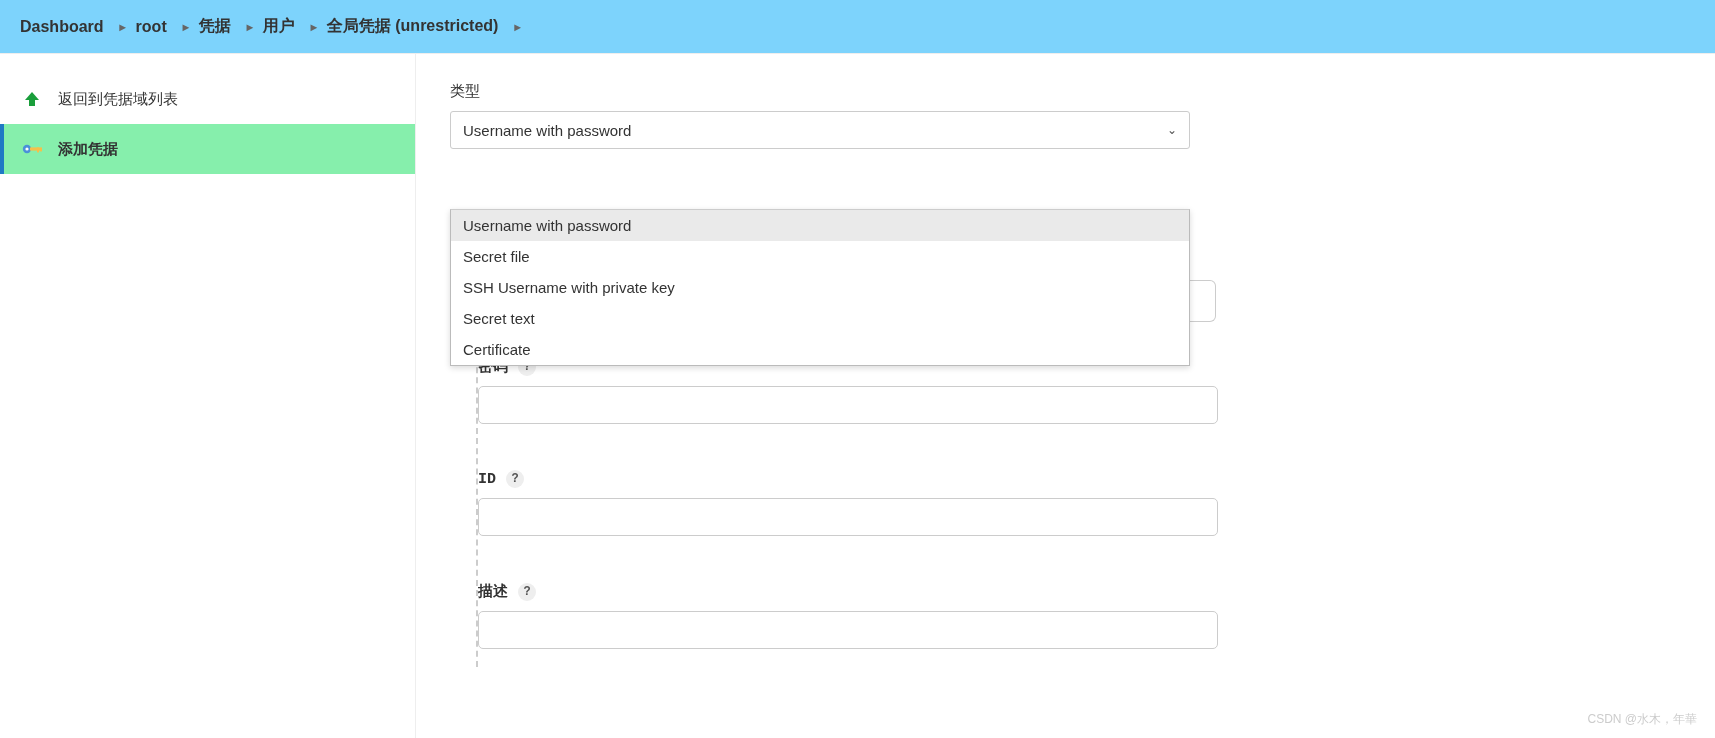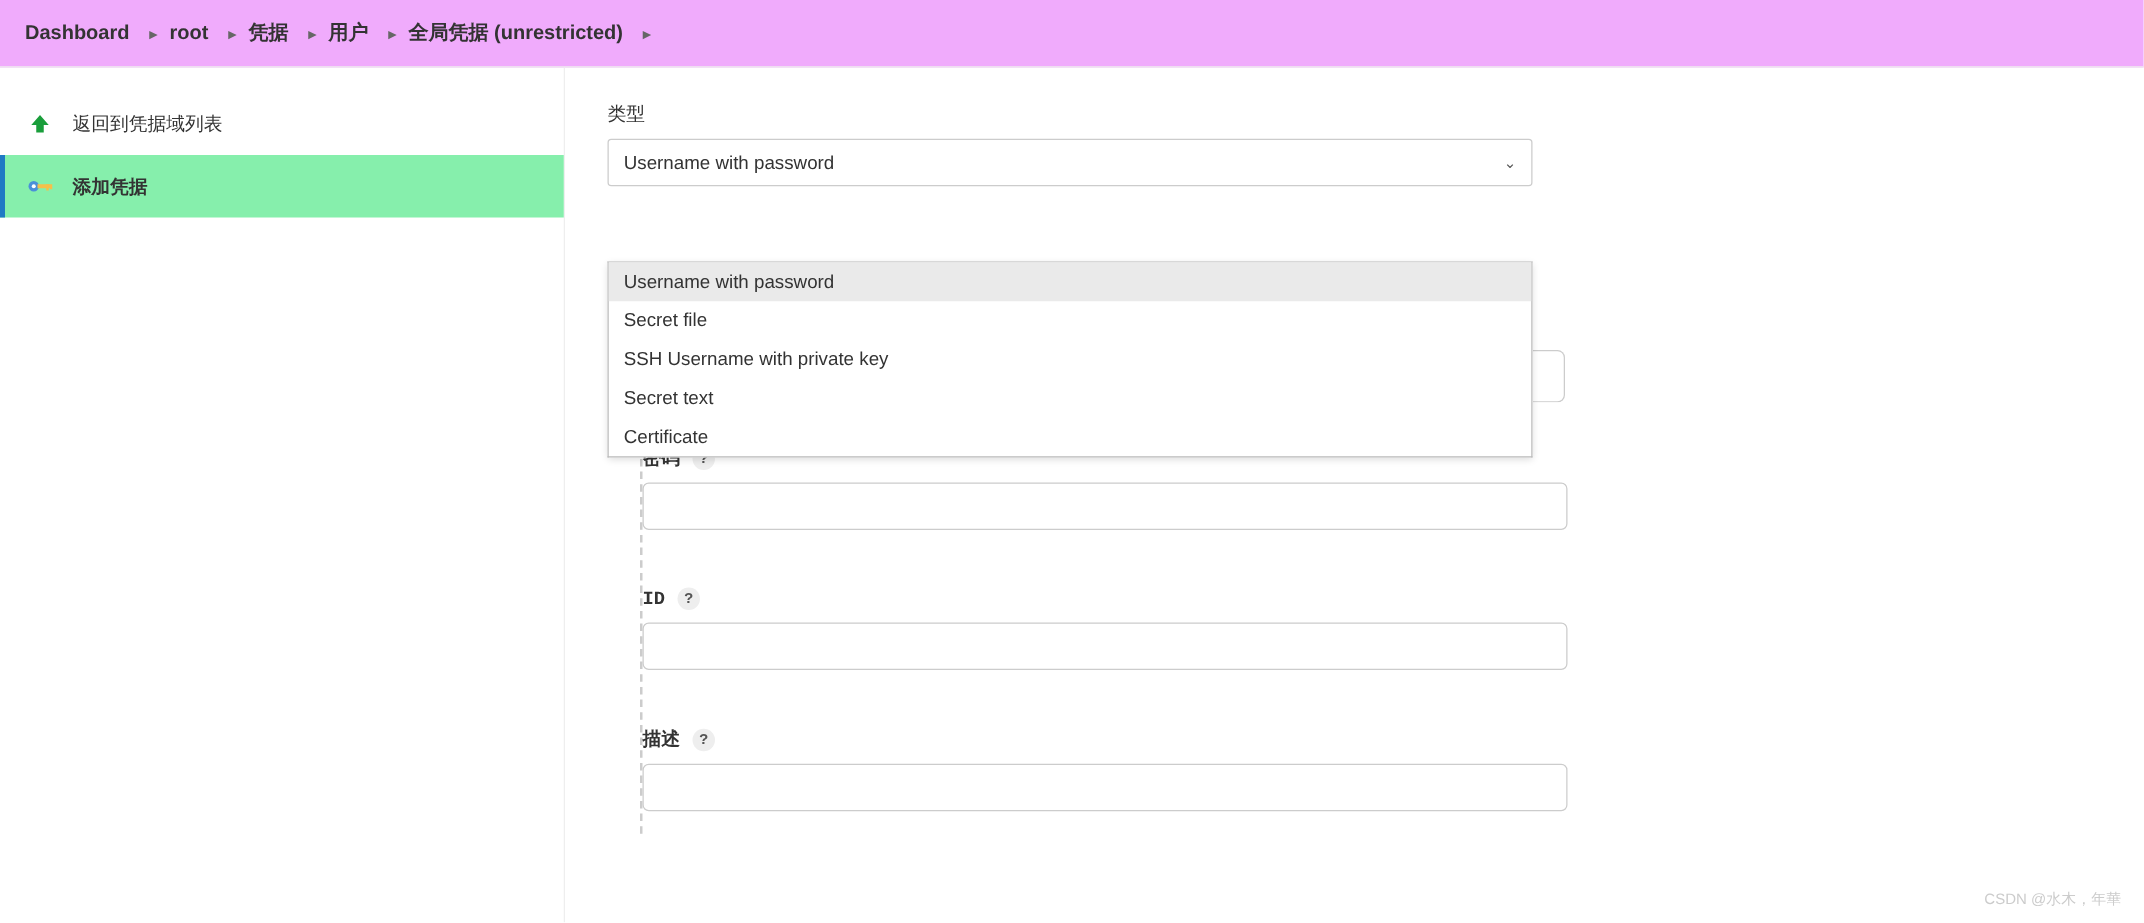--- a/index.html
+++ b/index.html
@@ -1,21 +1,21 @@
 <!DOCTYPE html>
 <html><head>
 <meta charset="utf-8">
 <style>
   * { box-sizing: border-box; }
   html, body { margin:0; padding:0; width:1715px; height:738px; font-family: Arial, "Microsoft YaHei", sans-serif; color:#333; background:#fff; }
-  .breadcrumb { background:#f0abfc; border-bottom:1px solid #eee; height:54px; display:flex; align-items:center; padding:0 20px; font-size:16px; font-weight:bold; }
+  .breadcrumb { background:#7dd3fc; border-bottom:1px solid #eee; height:54px; display:flex; align-items:center; padding:0 20px; font-size:16px; font-weight:bold; }
   .breadcrumb a { color:#333; text-decoration:none; margin-right:6px; }
   .bc-sep { margin:0 10px; color:#666; font-size:12px; }
   .body-wrap { display:flex; height:calc(738px - 54px); }
-  .sidebar { width:452px; border-right:1px solid #eee; padding-top:20px; }
+  .sidebar { width:416px; border-right:1px solid #eee; padding-top:20px; }
   .side-item { display:flex; align-items:center; height:50px; padding:0 20px; font-size:15px; cursor:pointer; }
   .side-item .icon { width:24px; display:inline-flex; align-items:center; justify-content:center; margin-right:14px; }
   .side-item.active { background:#86efac; border-left:4px solid #1f7ac4; padding-left:16px; font-weight:bold; }
   .main { flex:1; padding:28px 34px 0 34px; position:relative; }
   .field-label { font-size:15px; color:#333; margin-bottom:10px; display:flex; align-items:center;font-family:Liberation Mono, monospace; }
   .help { display:inline-flex; align-items:center; justify-content:center; width:18px; height:18px; border-radius:50%; background:#eee; color:#555; font-size:12px; font-weight:bold; margin-left:10px; cursor:pointer; }
   .select-box { width:740px; height:38px; border:1px solid #ccc; border-radius:3px; display:flex; align-items:center; padding:0 12px; font-size:15px; cursor:pointer; justify-content:space-between; background:#fff; }
   .select-box .chev { font-size:12px; color:#555; }
   .dropdown { position:absolute; top:155px; left:34px; width:740px; background:#fff; border:1px solid #bbb; border-top:1px solid #ccc; box-shadow:0 2px 6px rgba(0,0,0,.15); z-index:10; }
   .dropdown .opt { padding:7px 12px; font-size:15px; cursor:pointer; }

